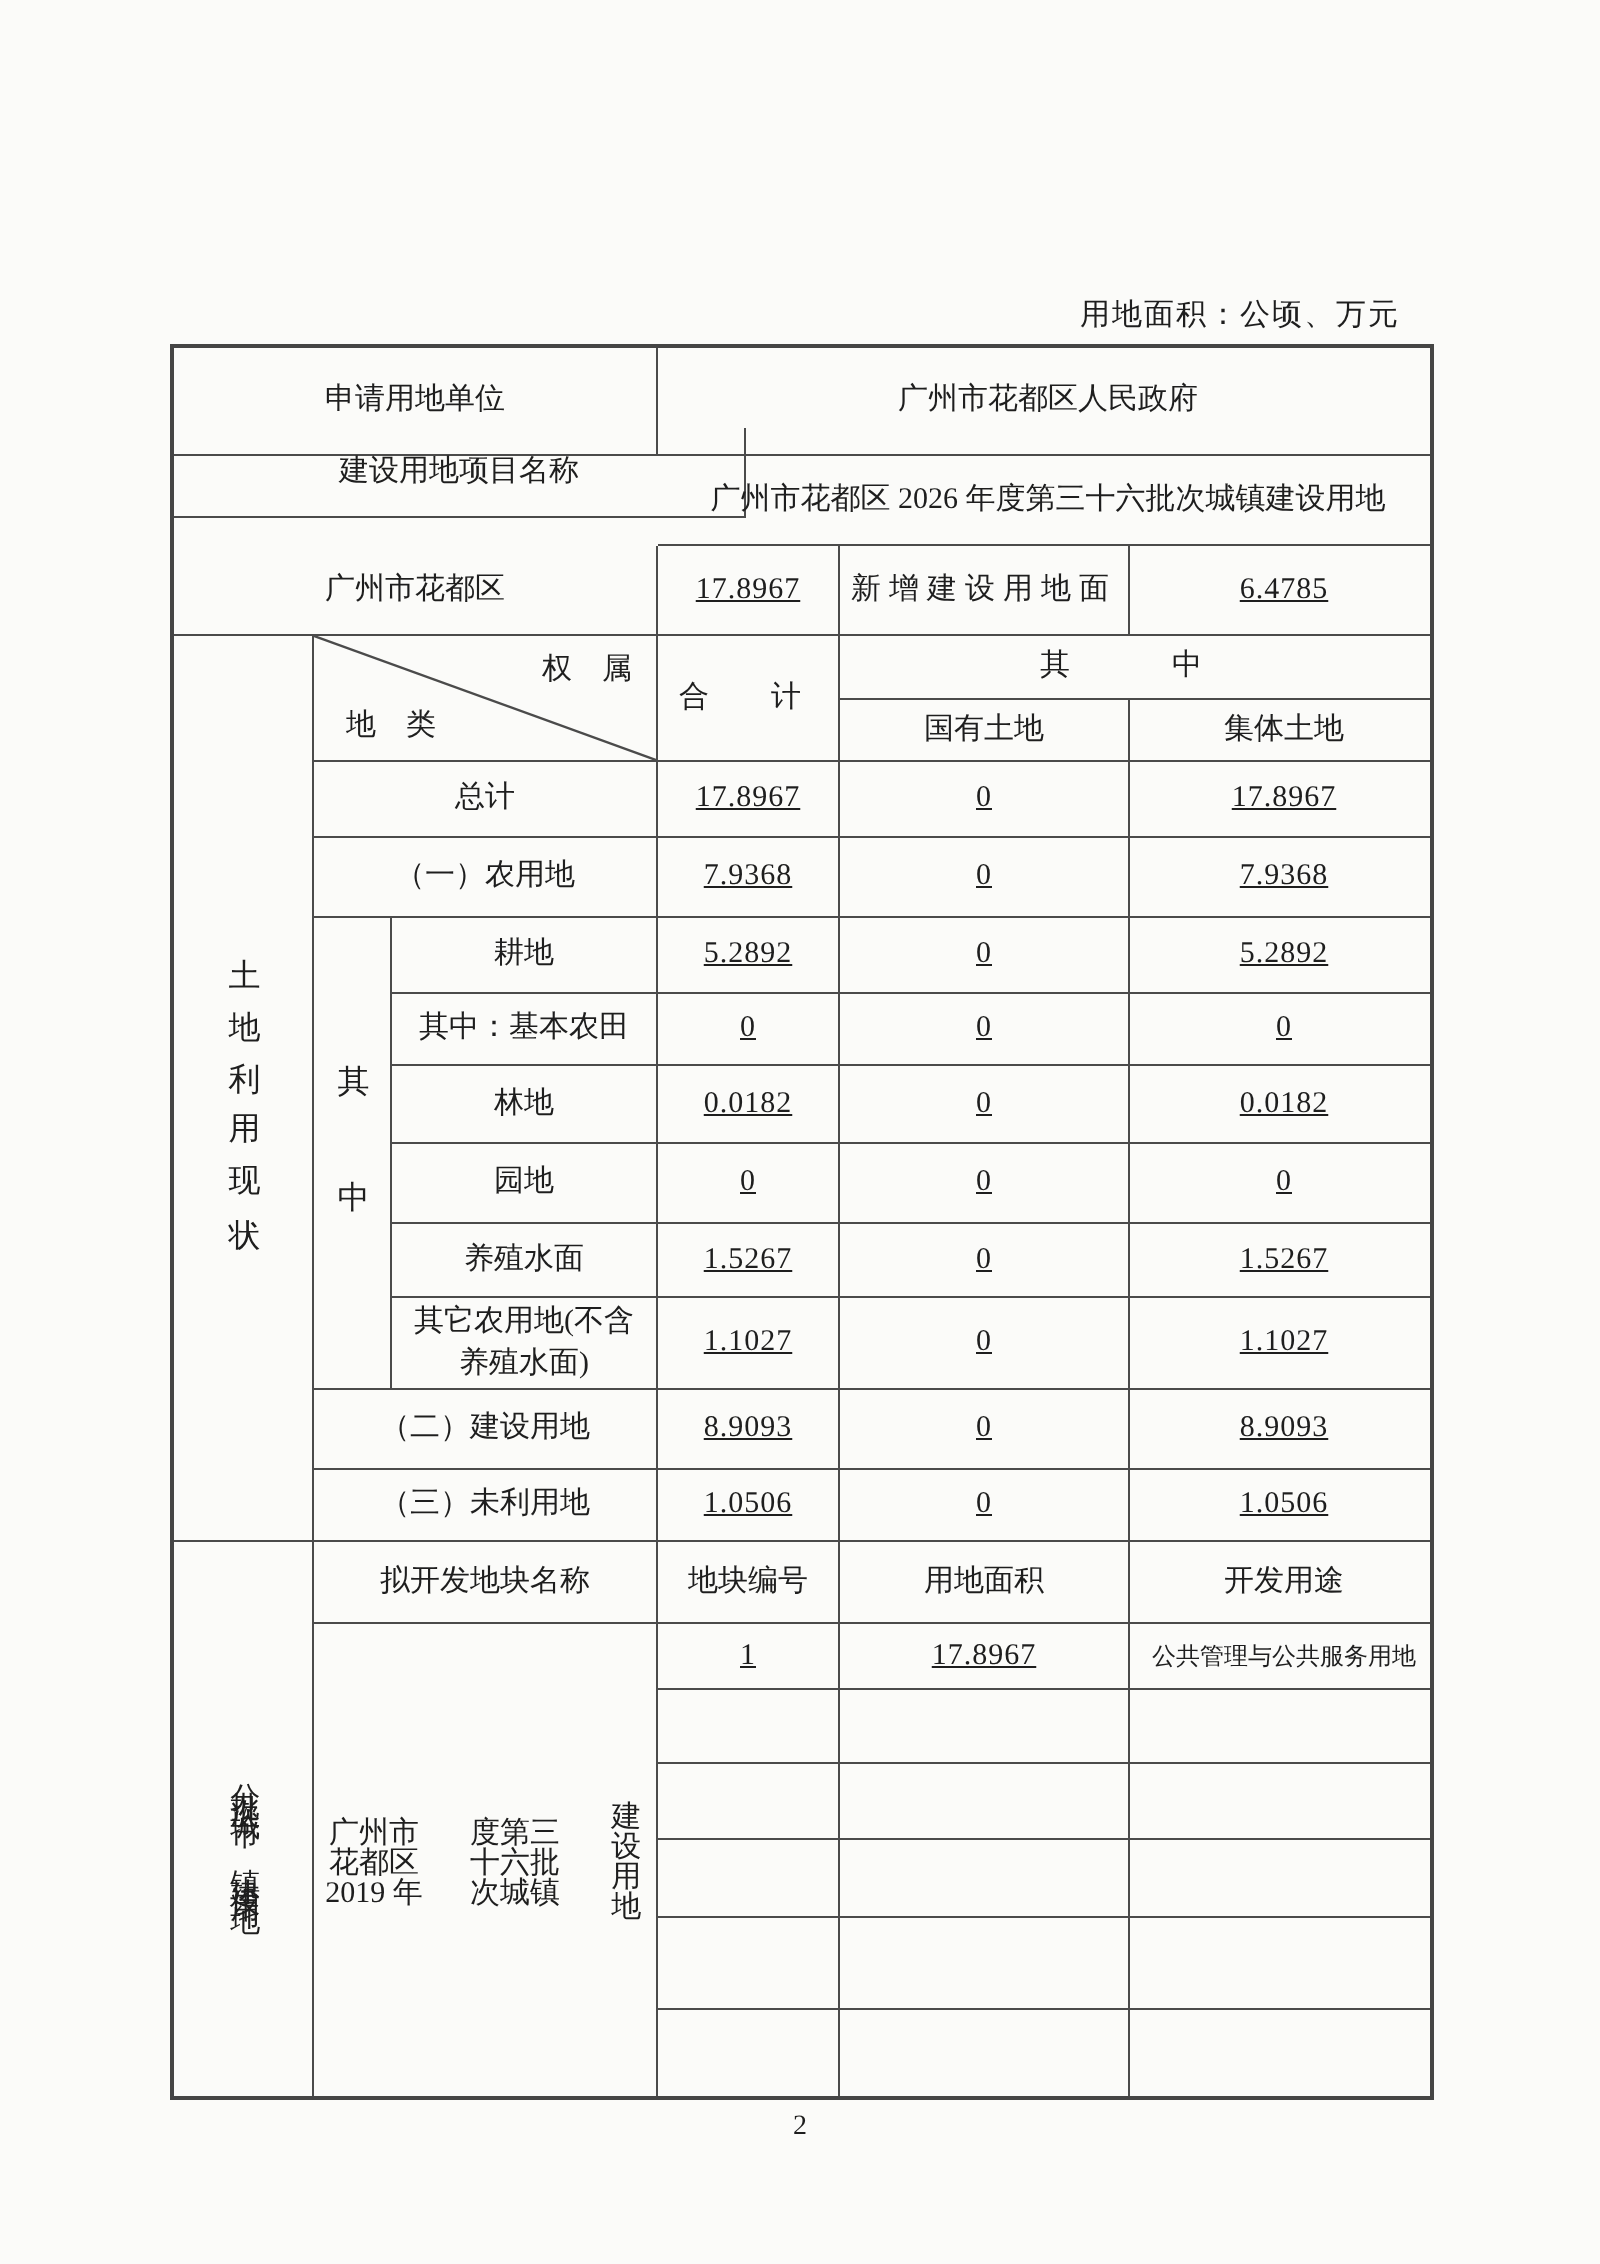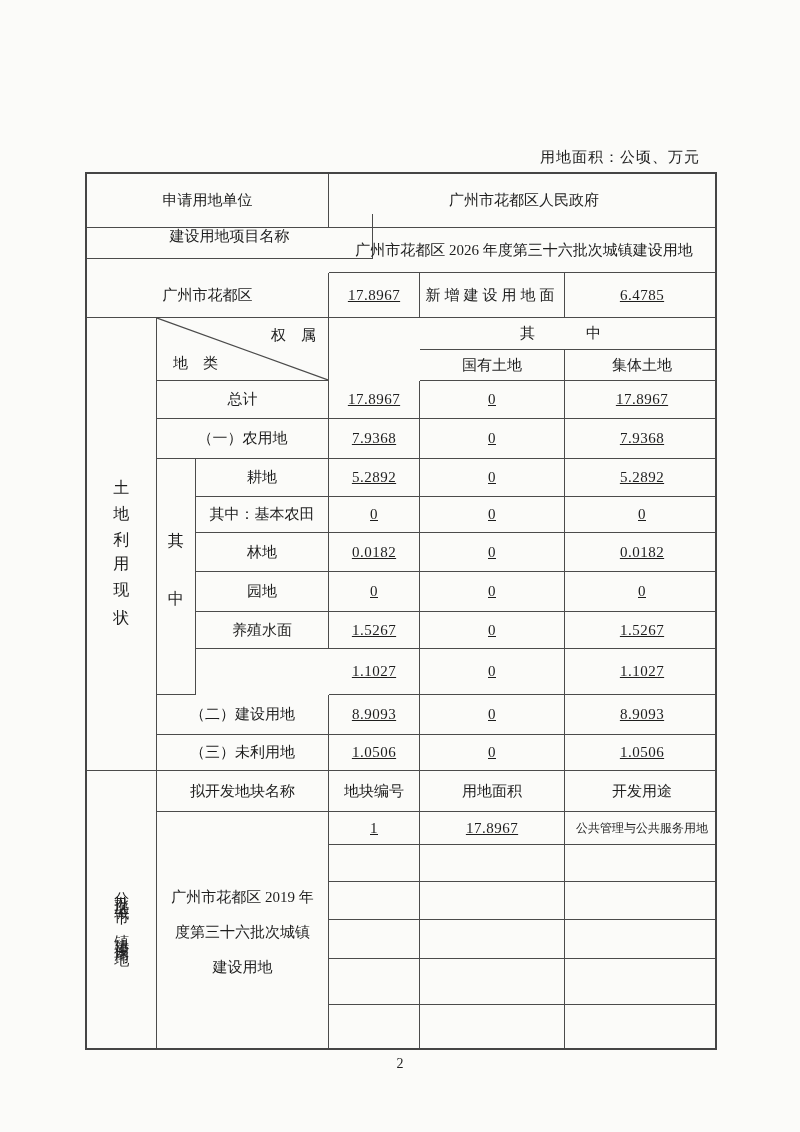--- a/index.html
+++ b/index.html
@@ -31,21 +31,21 @@
   .among-label{letter-spacing:58px;font-size:16px;}
   .batch-label{letter-spacing:4.5px;font-size:15px;}
   .spread{letter-spacing:8px;}
   .among-head{letter-spacing:18px;}
   .new-label{letter-spacing:4px;}
   .small{font-size:12px;letter-spacing:0;padding:2px 2px;}
   .diag-cell{padding:0;}
   .diag-svg{position:absolute;left:0;top:0;}
   .diag-a{position:absolute;top:7px;right:12px;font-size:15px;}
   .diag-b{position:absolute;bottom:7px;left:16px;font-size:15px;}
-  .name-cell{flex-direction:column;justify-content:center;gap:20px;line-height:1;}
+  .name-cell{flex-direction:row;justify-content:center;gap:20px;line-height:1;}
   .pageno{position:absolute;top:1056px;left:0;width:100%;text-align:center;font-size:14px;}
 </style>
 </head>
 <body>
 
 <div class="page">
 
   <div class="unit-note">用地面积：公顷、万元</div>
 
   <div class="tbl">
@@ -63,20 +63,21 @@
       <span class="vtext land-label">土地利用现状</span>
     </div>
 
     <div class="c diag-cell" style="left:70px;top:144px;width:172px;height:63px">
       <svg class="diag-svg" width="171" height="62" viewBox="0 0 171 62" preserveAspectRatio="none">
           <line x1="0" y1="0" x2="171" y2="62" stroke="#4b4b4b" stroke-width="1.2"></line>
         </svg>
       <span class="diag-a">权　属</span>
       <span class="diag-b">地　类</span>
     </div>
+    <div class="c spread" style="left:242px;top:144px;width:91px;height:63px">合　计</div>
     <div class="c among-head nr" style="left:333px;top:144px;width:299px;height:32px">其　中</div>
     <div class="c" style="left:333px;top:176px;width:145px;height:31px">国有土地</div>
     <div class="c nr" style="left:478px;top:176px;width:154px;height:31px">集体土地</div>
 
     <div class="c" style="left:70px;top:285px;width:39px;height:236px">
       <span class="vtext among-label">其中</span>
     </div>
 
     <div class="c" style="left:70px;top:207px;width:172px;height:38px">总计</div>
     <div class="c num" style="left:242px;top:207px;width:91px;height:38px">17.8967</div>
@@ -106,20 +107,21 @@
     <div class="c" style="left:109px;top:398px;width:133px;height:40px">园地</div>
     <div class="c num" style="left:242px;top:398px;width:91px;height:40px">0</div>
     <div class="c num" style="left:333px;top:398px;width:145px;height:40px">0</div>
     <div class="c num nr" style="left:478px;top:398px;width:154px;height:40px">0</div>
 
     <div class="c" style="left:109px;top:438px;width:133px;height:37px">养殖水面</div>
     <div class="c num" style="left:242px;top:438px;width:91px;height:37px">1.5267</div>
     <div class="c num" style="left:333px;top:438px;width:145px;height:37px">0</div>
     <div class="c num nr" style="left:478px;top:438px;width:154px;height:37px">1.5267</div>
 
+    <div class="c" style="left:109px;top:475px;width:133px;height:46px">其它农用地(不含养殖水面)</div>
     <div class="c num" style="left:242px;top:475px;width:91px;height:46px">1.1027</div>
     <div class="c num" style="left:333px;top:475px;width:145px;height:46px">0</div>
     <div class="c num nr" style="left:478px;top:475px;width:154px;height:46px">1.1027</div>
 
     <div class="c" style="left:70px;top:521px;width:172px;height:40px">（二）建设用地</div>
     <div class="c num" style="left:242px;top:521px;width:91px;height:40px">8.9093</div>
     <div class="c num" style="left:333px;top:521px;width:145px;height:40px">0</div>
     <div class="c num nr" style="left:478px;top:521px;width:154px;height:40px">8.9093</div>
 
     <div class="c" style="left:70px;top:561px;width:172px;height:36px">（三）未利用地</div>

